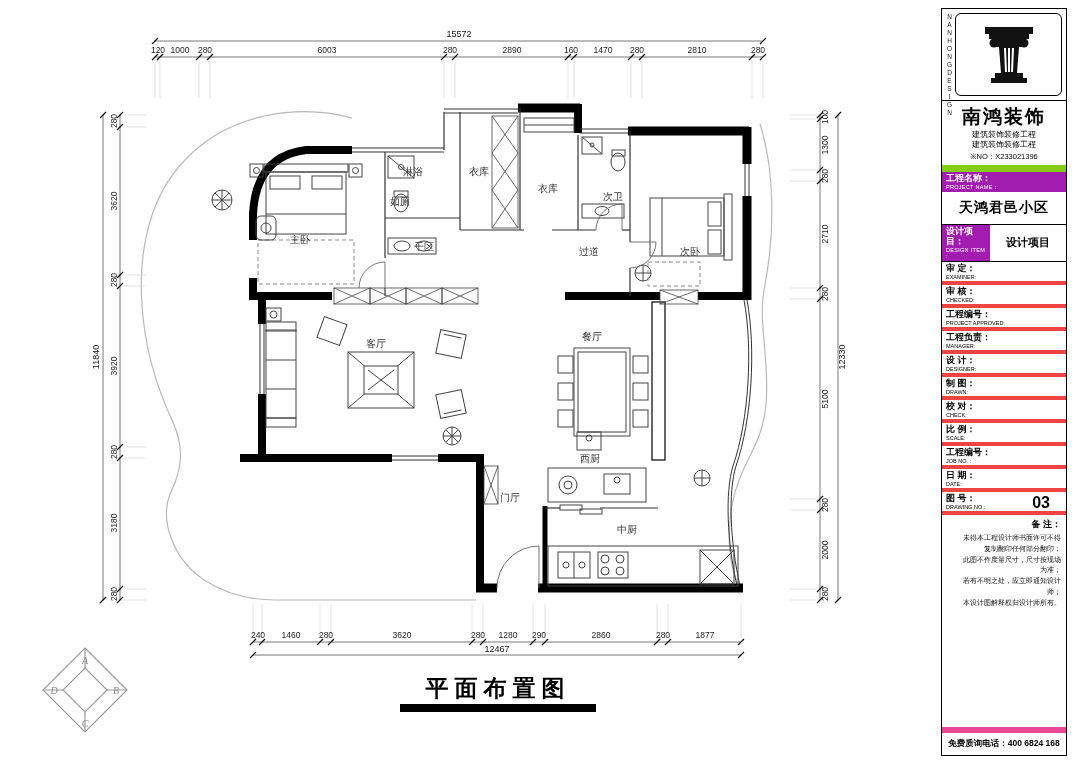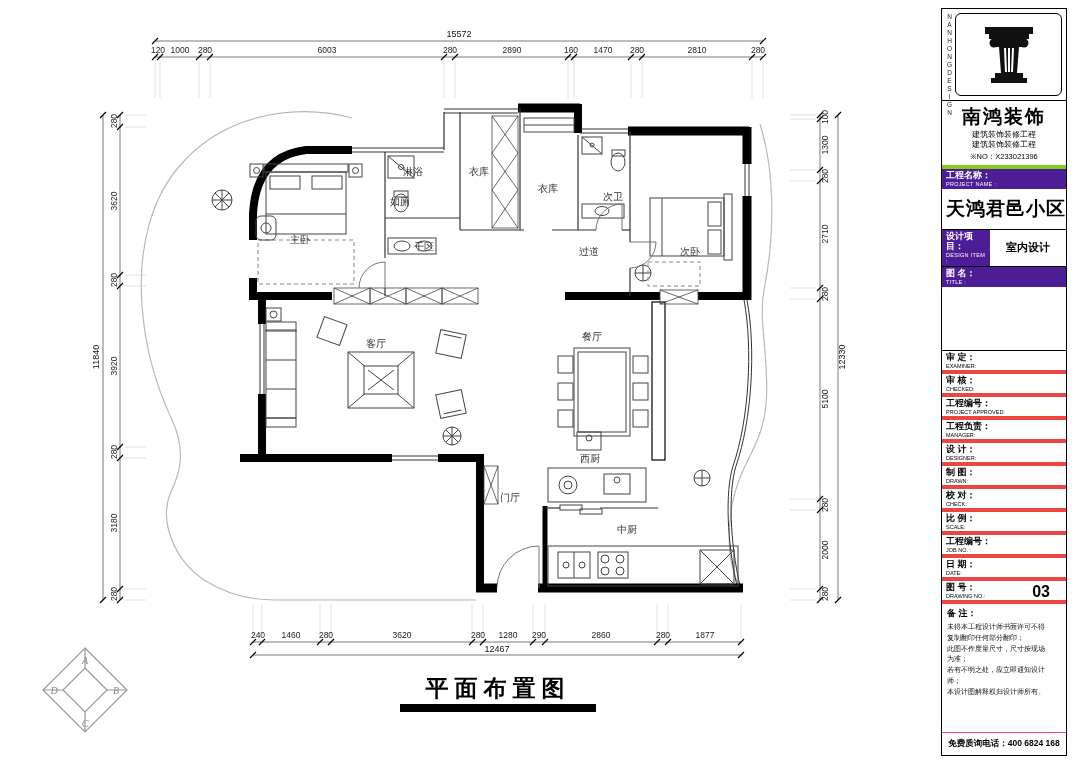--- a/index.html
+++ b/index.html
@@ -11,38 +11,38 @@
   .dimtotal{font-size:9px;fill:#111;}
   .room{font-size:10px;fill:#333;}
   .plantitle{font-size:23px;font-weight:bold;letter-spacing:6px;fill:#000;}
   .compassletter{font-family:"Liberation Serif",serif;font-size:10px;fill:#8a8a8a;font-style:italic;}
 
   .title-block{position:absolute;left:941px;top:8px;width:126px;height:748px;border:1px solid #000;
     box-sizing:border-box;display:flex;flex-direction:column;background:#fff;}
   .tb-logo-section{height:92px;border-bottom:1px solid #000;display:flex;padding:4px;box-sizing:border-box;}
   .tb-vertical{writing-mode:vertical-rl;text-orientation:upright;font-size:6.5px;letter-spacing:1px;color:#222;margin-right:2px;}
   .tb-logo-box{flex:1;border:1.5px solid #000;border-radius:6px;display:flex;align-items:center;justify-content:center;}
-  .tb-brand{text-align:center;border-bottom:4px solid #84cc16;padding:3px 2px;}
+  .tb-brand{text-align:center;border-bottom:7px solid #84cc16;padding:3px 2px;}
   .tb-company{font-size:19px;font-weight:bold;letter-spacing:2px;}
   .tb-cert{font-size:8px;line-height:1.25;}
   .tb-certno{font-size:7.5px;margin-top:1px;}
-  .tb-bar{background:#4c1d95;color:#fff;padding:2px 4px;font-size:9px;font-weight:bold;line-height:1.1;}
+  .tb-bar{background:#a21caf;color:#fff;padding:2px 4px;font-size:9px;font-weight:bold;line-height:1.1;}
   .tb-bar .en{display:block;font-size:5.5px;font-weight:normal;letter-spacing:.3px;}
-  .tb-project-value{font-size:19px;font-weight:bold;text-align:right;padding:7px 0;border-bottom:1px solid #000;letter-spacing:1px;}
+  .tb-project-value{font-size:14px;font-weight:bold;text-align:center;padding:7px 0;border-bottom:1px solid #000;letter-spacing:1px;}
   .tb-design{display:flex;border-bottom:1px solid #000;}
   .tb-design .tb-bar{width:48px;box-sizing:border-box;}
   .tb-design-value{flex:1;font-size:11px;font-weight:bold;display:flex;align-items:center;justify-content:center;}
   .tb-titlename{border-bottom:1px solid #000;height:84px;box-sizing:border-box;}
   .tb-row{border-bottom:4px solid #ef4444;padding:2px 4px;height:23px;box-sizing:border-box;}
   .tb-row .zh{font-size:9px;font-weight:bold;display:block;line-height:1.1;}
   .tb-row .en{font-size:5.5px;display:block;line-height:1.1;}
   .tb-drawno{display:flex;align-items:flex-start;}
   .tb-drawno .labels{flex:1;}
   .tb-drawno .no{font-size:16px;font-weight:bold;padding-right:12px;}
-  .tb-notes{flex:1;padding:3px 5px;border-bottom:1px solid #ec4899;overflow:hidden;}
+  .tb-notes{flex:1;padding:3px 5px;border-bottom:6px solid #ec4899;overflow:hidden;text-align:right;}
   .tb-notes .zh{font-size:9px;font-weight:bold;margin-bottom:2px;}
   .note-line{font-size:7px;line-height:1.55;color:#111;}
   .tb-hotline{font-size:8.5px;font-weight:bold;text-align:center;padding:5px 0;}
 </style>
 </head>
 <body>
 
 <div class="sheet">
 
 <svg class="plan" width="941" height="764" viewBox="0 0 941 764">
@@ -373,29 +373,23 @@
     <span>工程名称：</span>
     <span class="en">PROJECT NAME :</span>
   </div>
   <div class="tb-project-value">天鸿君邑小区</div>
 
   <div class="tb-design">
     <div class="tb-bar">
       <span>设计项目：</span>
       <span class="en">DESIGN ITEM :</span>
     </div>
-    <div class="tb-design-value">室内设计</div>
-  </div>
-
-  <div class="tb-titlename">
-    <div class="tb-bar">
-      <span>图  名：</span>
-      <span class="en">TITLE :</span>
-    </div>
-  </div>
+    <div class="tb-design-value">设计项目</div>
+  </div>
+
 
   <div class="tb-row">
     <span class="zh">审  定：</span>
     <span class="en">EXAMINER:</span>
   </div>
   <div class="tb-row">
     <span class="zh">审  核：</span>
     <span class="en">CHECKED:</span>
   </div>
   <div class="tb-row">

